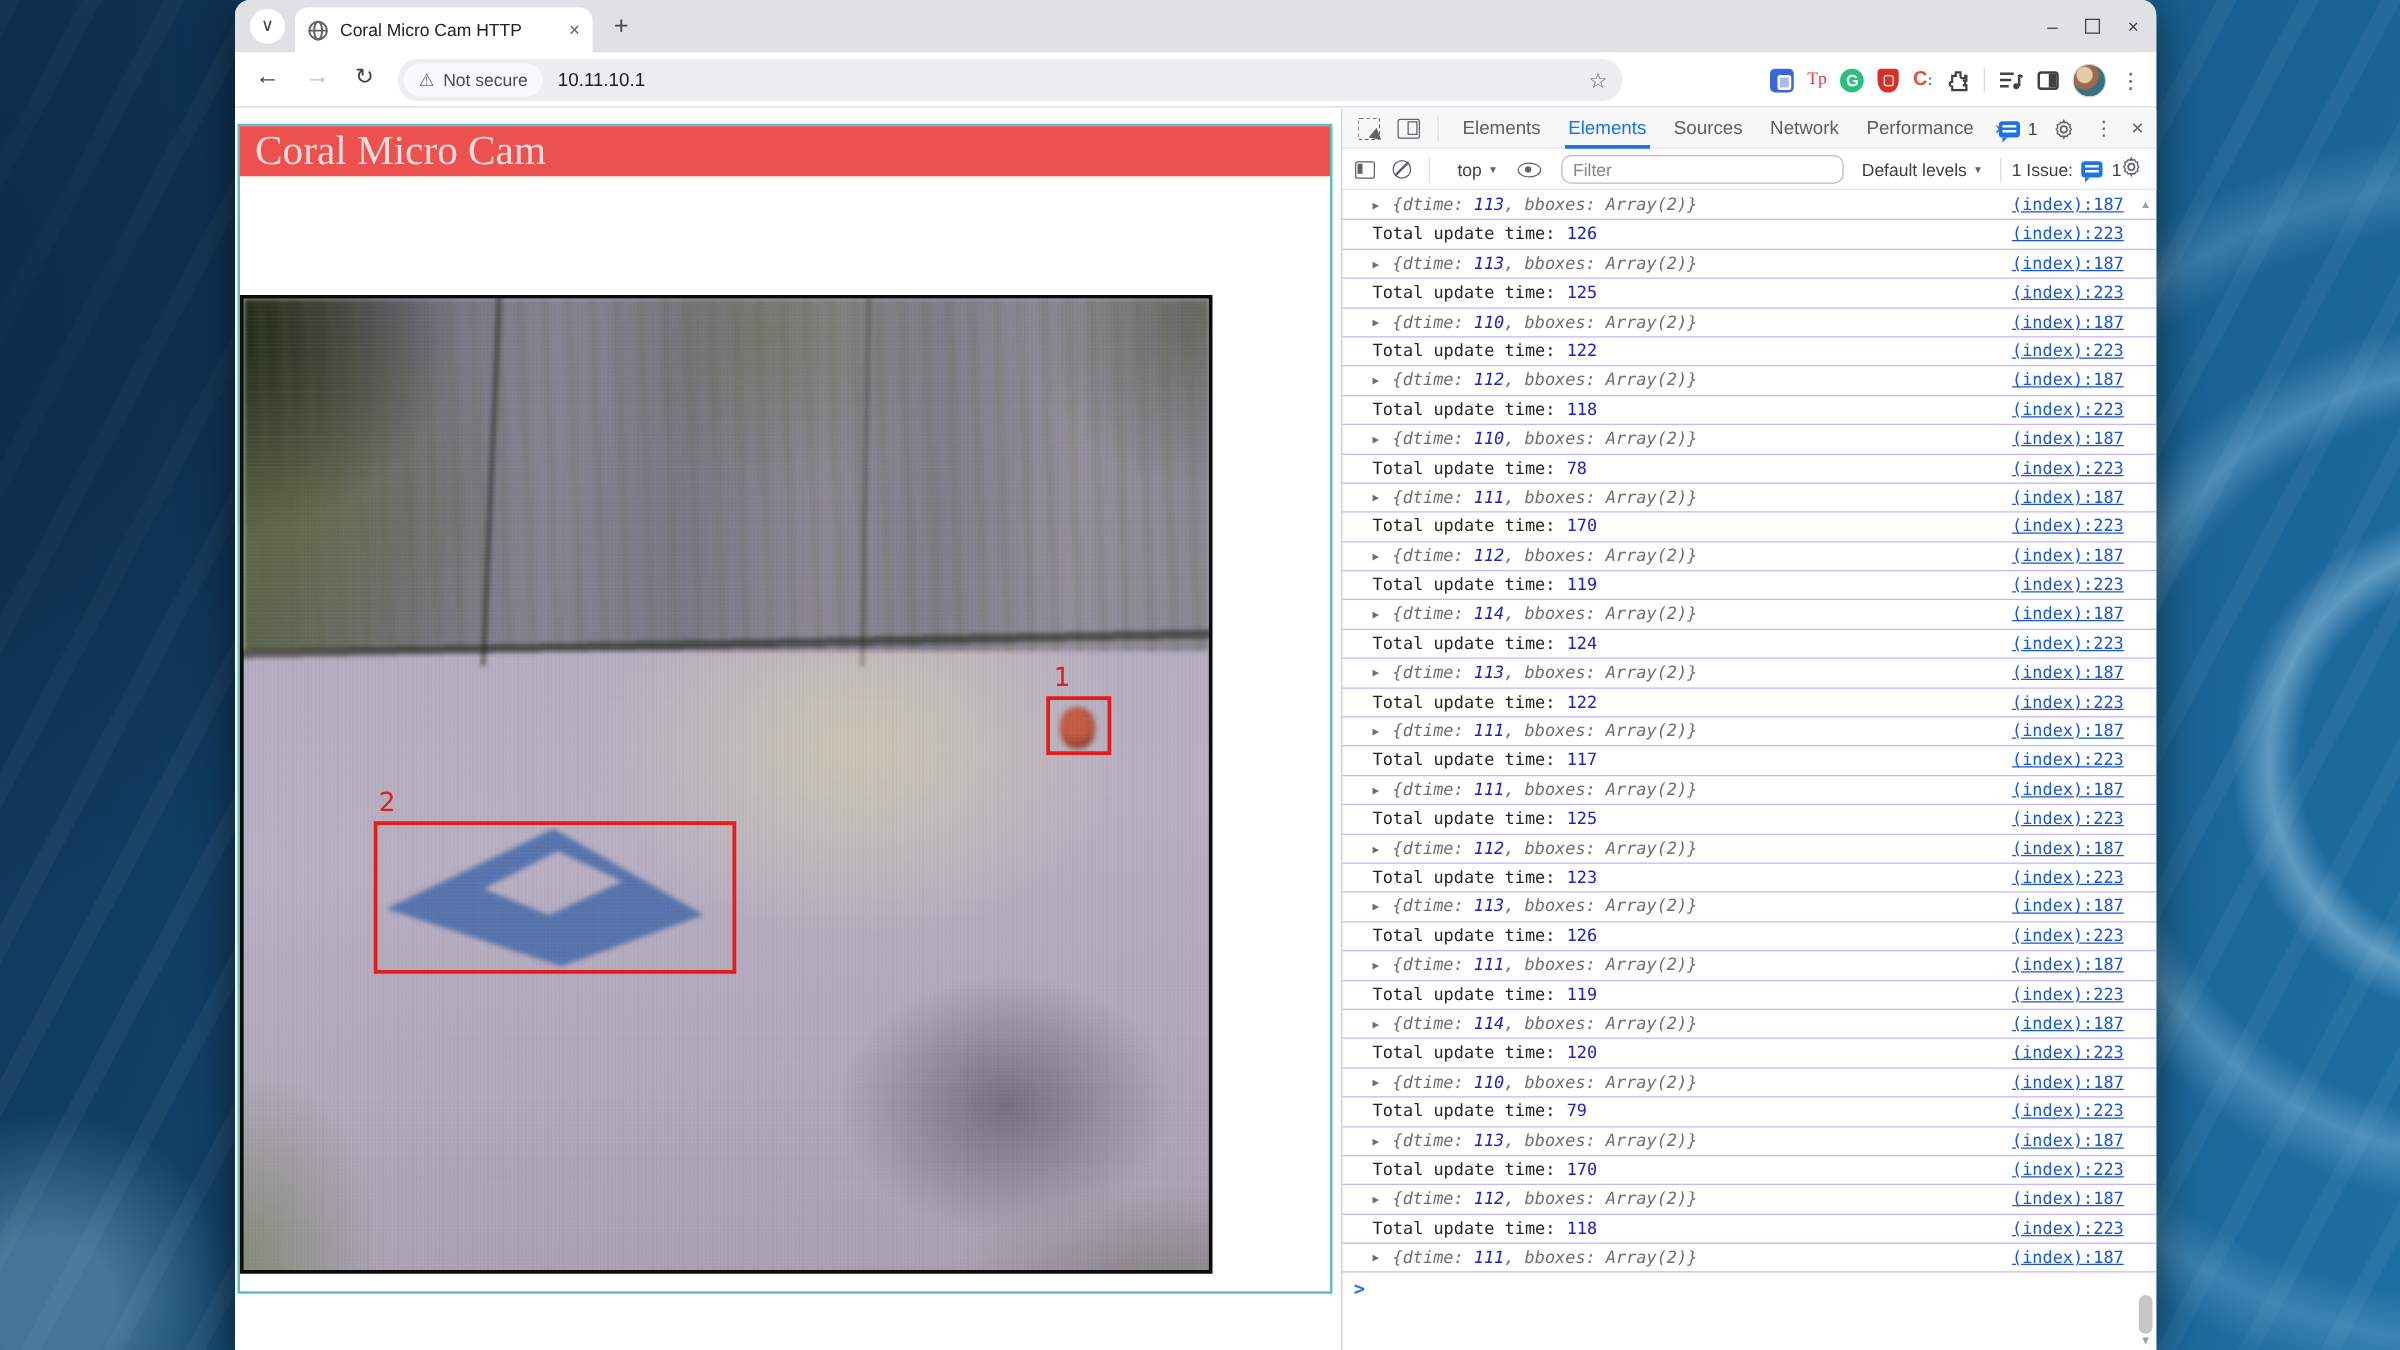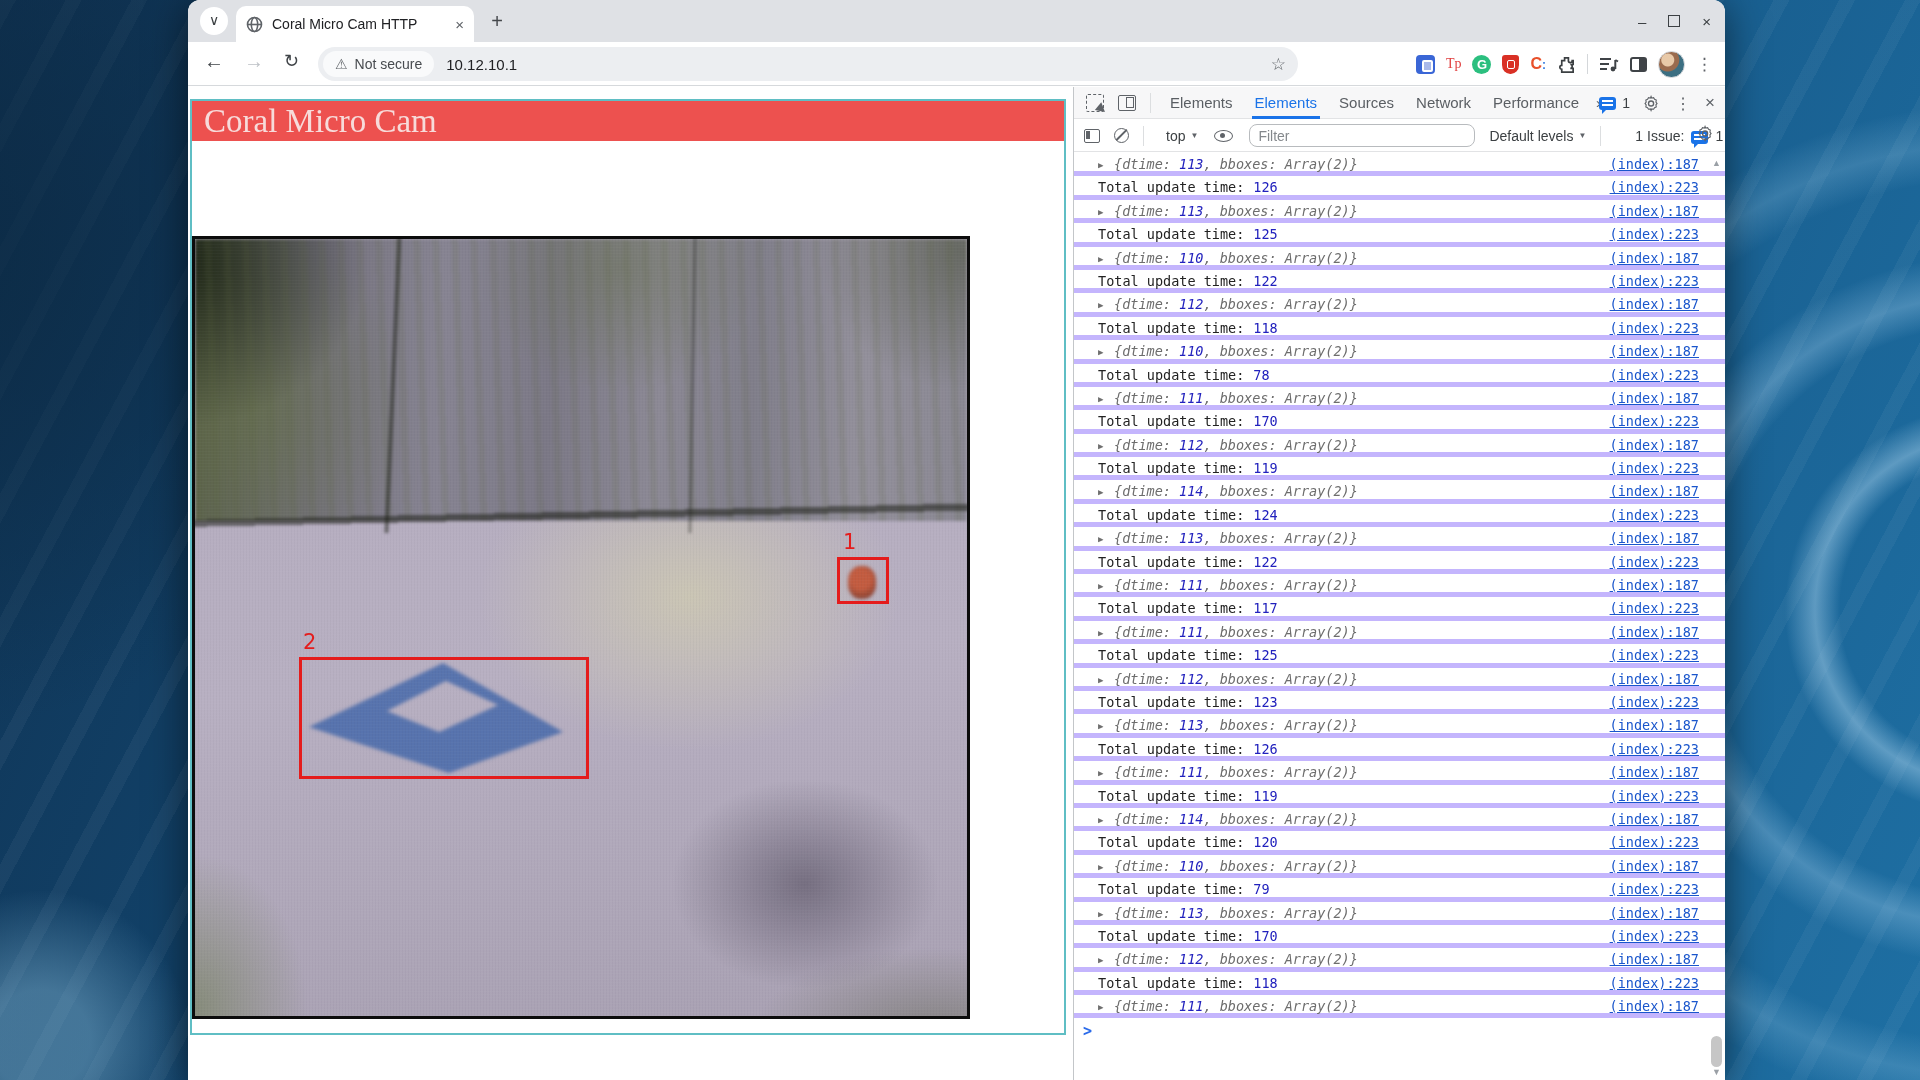--- a/index.html
+++ b/index.html
@@ -133,25 +133,25 @@
   .ct-clear { margin-left:14px; width:15px; height:15px; border:1.8px solid #5f6368; border-radius:50%; position:relative; }
   .ct-clear::after { content:""; position:absolute; left:-1px; top:5.3px; width:15px; height:1.8px; background:#5f6368; transform:rotate(-45deg); }
   .ct-text { font-size:14px; color:#3c4043; }
   .ct-dd { font-size:8px; color:#5f6368; margin-left:5px; }
   .ct-top { margin-left:14px; display:flex; align-items:center; }
   .ct-eye { margin-left:16px; width:19px; height:12px; border:1.7px solid #5f6368; border-radius:50%; position:relative; }
   .ct-eye::after { content:""; position:absolute; left:5px; top:2.2px; width:5px; height:5px; border-radius:50%; background:#5f6368; }
   .ct-filter { margin-left:16px; width:226px; height:23px; border:1px solid #b8bbbe; border-radius:8px; font-size:14px; color:#202124; padding:0 8px; font-family:"Liberation Sans",sans-serif; background:#fff; }
   .ct-filter::placeholder { color:#84888c; }
   .ct-levels { margin-left:14px; display:flex; align-items:center; }
-  .ct-issues { display:flex; align-items:flex-end; gap:7px; margin-left:26px; }
+  .ct-issues { display:flex; align-items:center; gap:7px; margin-left:0; }
   .ct-gear-wrap { position:absolute; right:10px; }
   
   .dt-log { position:absolute; left:0; top:66px; right:0; bottom:0; font-family:"DejaVu Sans Mono", monospace; font-size:13.5px; overflow:hidden; }
-  .c-row { height:23.4px; line-height:23px; border-bottom:5px solid #c4b5fd; position:relative; padding-left:24px; white-space:nowrap; }
+  .c-row { height:23.4px; line-height:23px; border-bottom:1px solid #c4b5fd; position:relative; padding-left:24px; white-space:nowrap; }
   .c-exp { display:inline-block; width:16px; font-size:9px; color:#6f6f6f; vertical-align:1px; }
   .c-prev { font-style:italic; color:#6d6d6d; }
   .c-num { color:#2121bd; }
   .c-total { color:#222; }
   .c-total .c-num { margin-left:9px; }
   .c-link { position:absolute; right:26px; top:0; color:#1a56cc; text-decoration:underline; }
   .c-prompt { height:26px; line-height:26px; padding-left:9px; color:#2b6bea; font-weight:bold; font-size:15px; }
   
   .sb-up { position:absolute; right:4px; top:71px; color:#9aa0a6; font-size:9px; }
   .sb-thumb { position:absolute; right:3px; top:949px; width:11px; height:31px; background:#c6c6c6; border-radius:6px; }
@@ -183,21 +183,21 @@
 
   <div class="toolbar">
     <span class="nav back">←</span>
     <span class="nav fwd">→</span>
     <span class="nav reload">↻</span>
     <div class="omnibox">
       <div class="chip">
         <span class="warn">⚠</span>
         <span>Not secure</span>
       </div>
-      <span class="url">10.12.10.1</span>
+      <span class="url">10.11.10.1</span>
       <span class="ob-star">☆</span>
     </div>
   </div>
   <div class="extrow">
     <span class="ext-lock"></span>
     <span class="ext-tp">Tp</span>
     <span class="ext-g">G</span>
     <span class="ext-shield"></span>
     <span class="ext-c">C<i>:</i></span>
     <svg width="19" height="19" viewBox="0 0 20 20">

